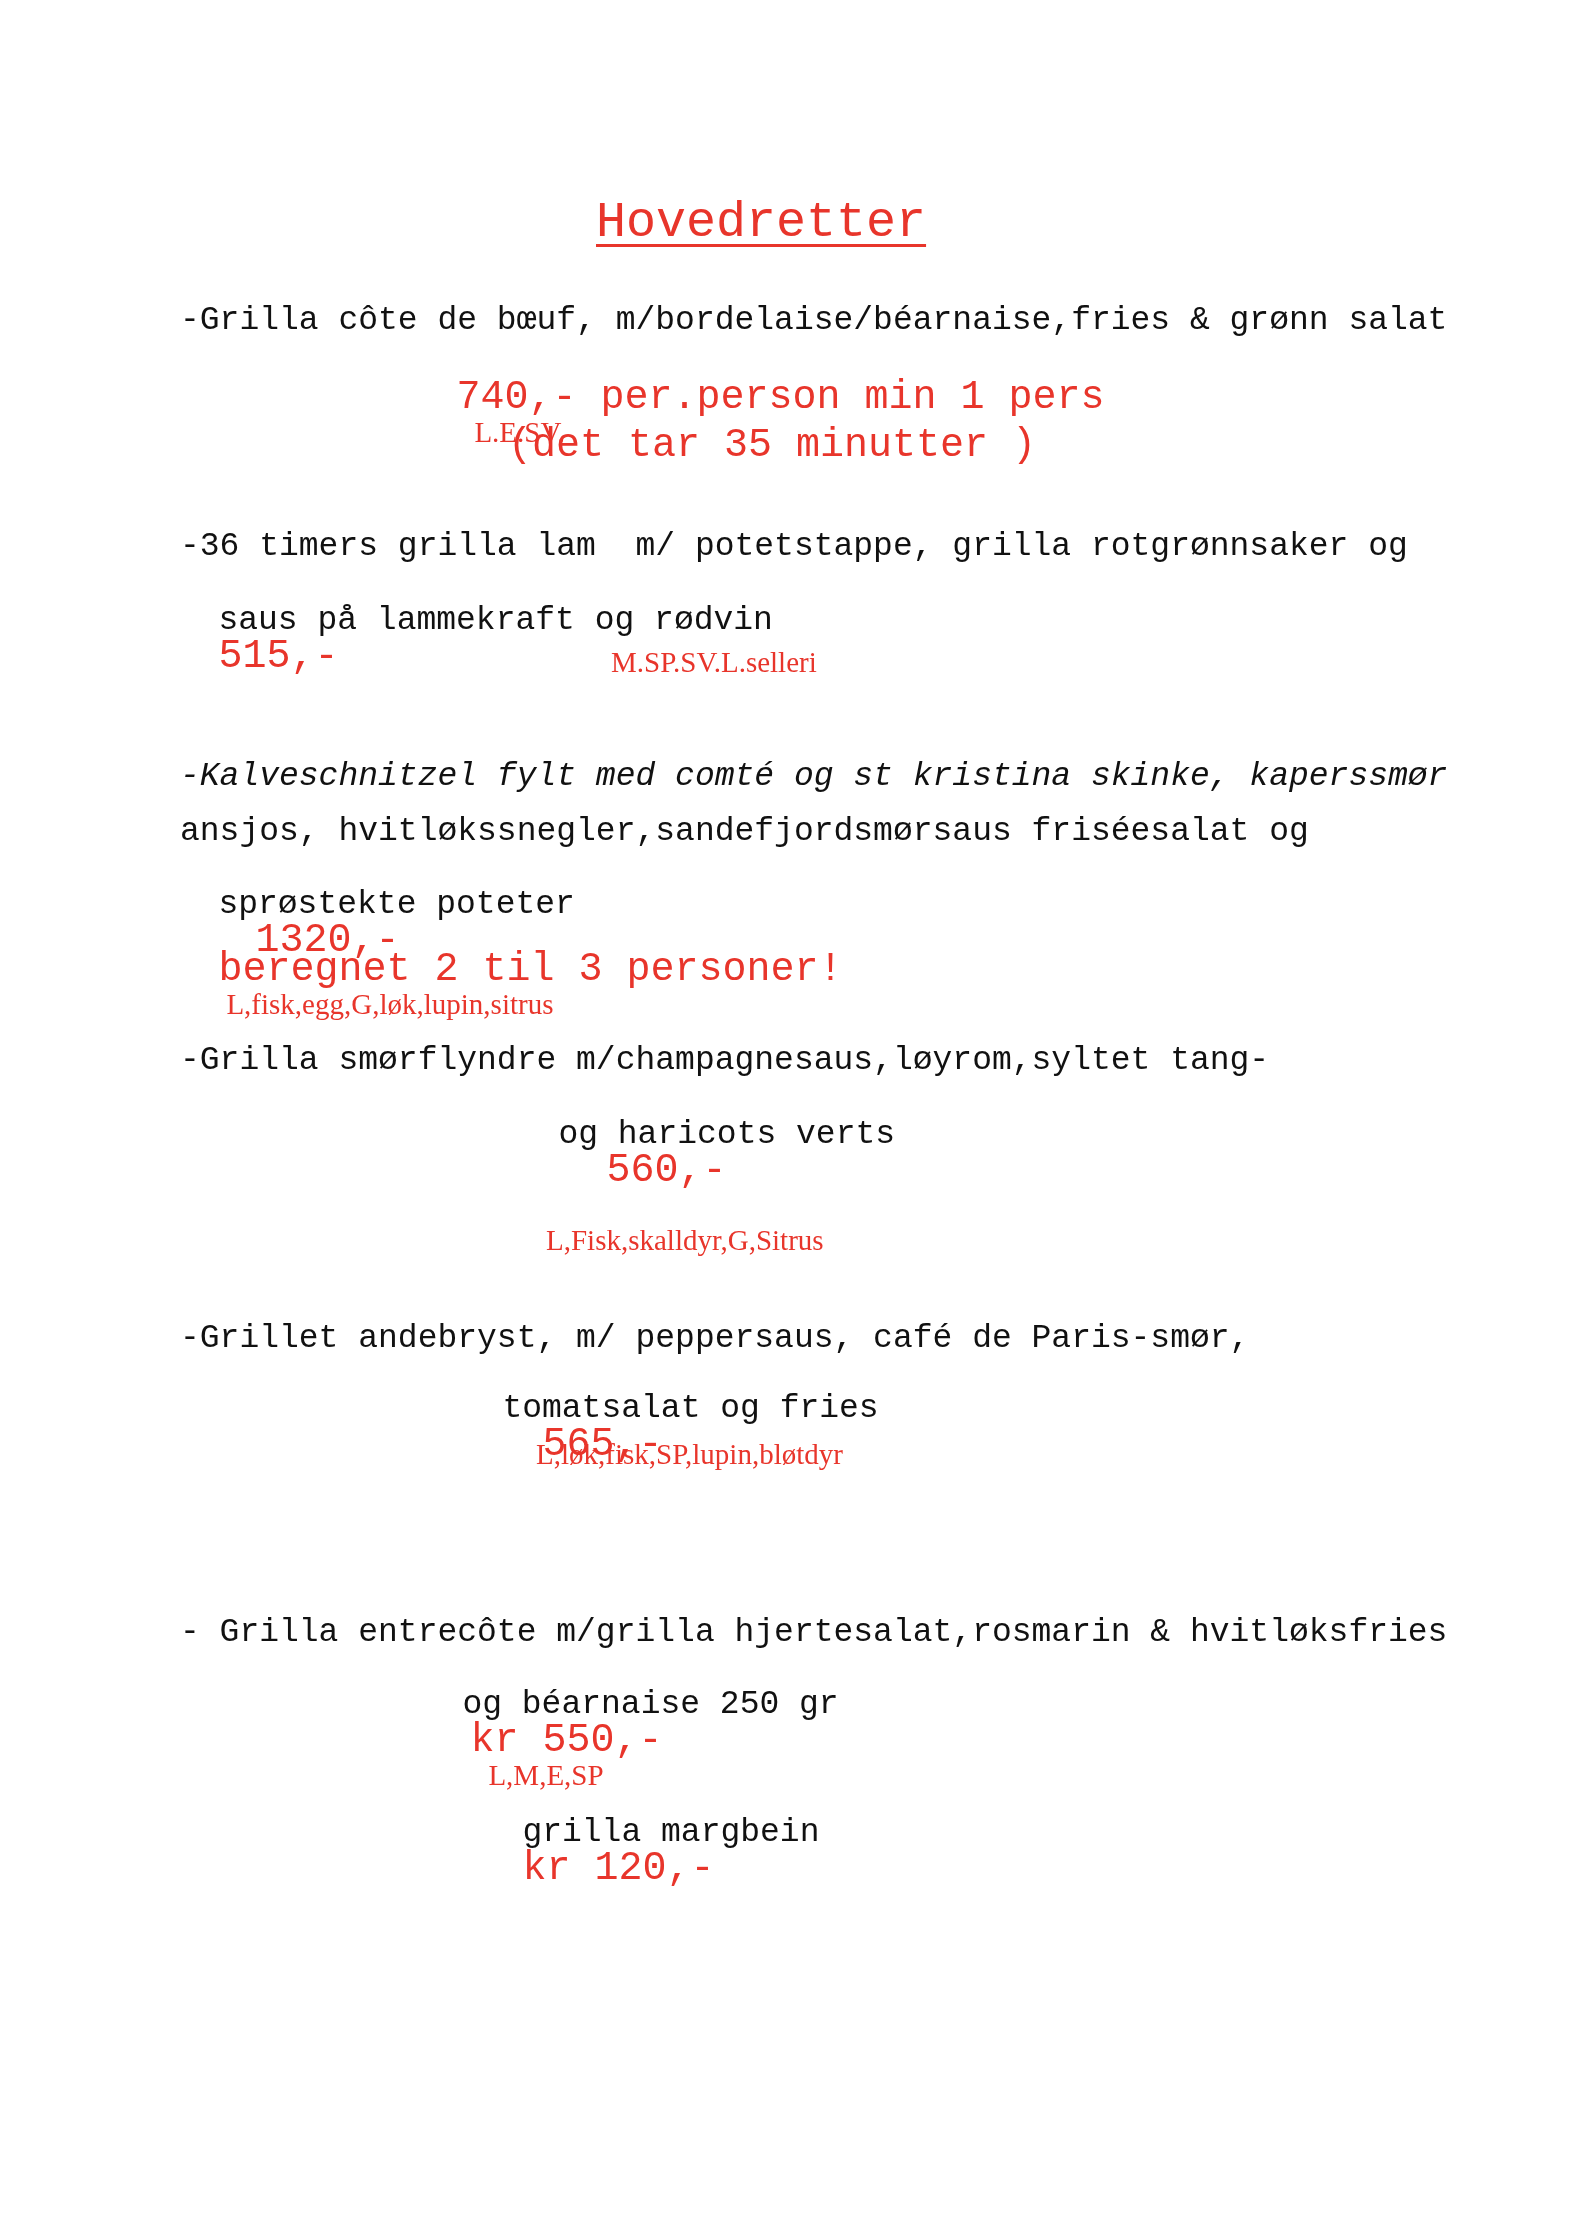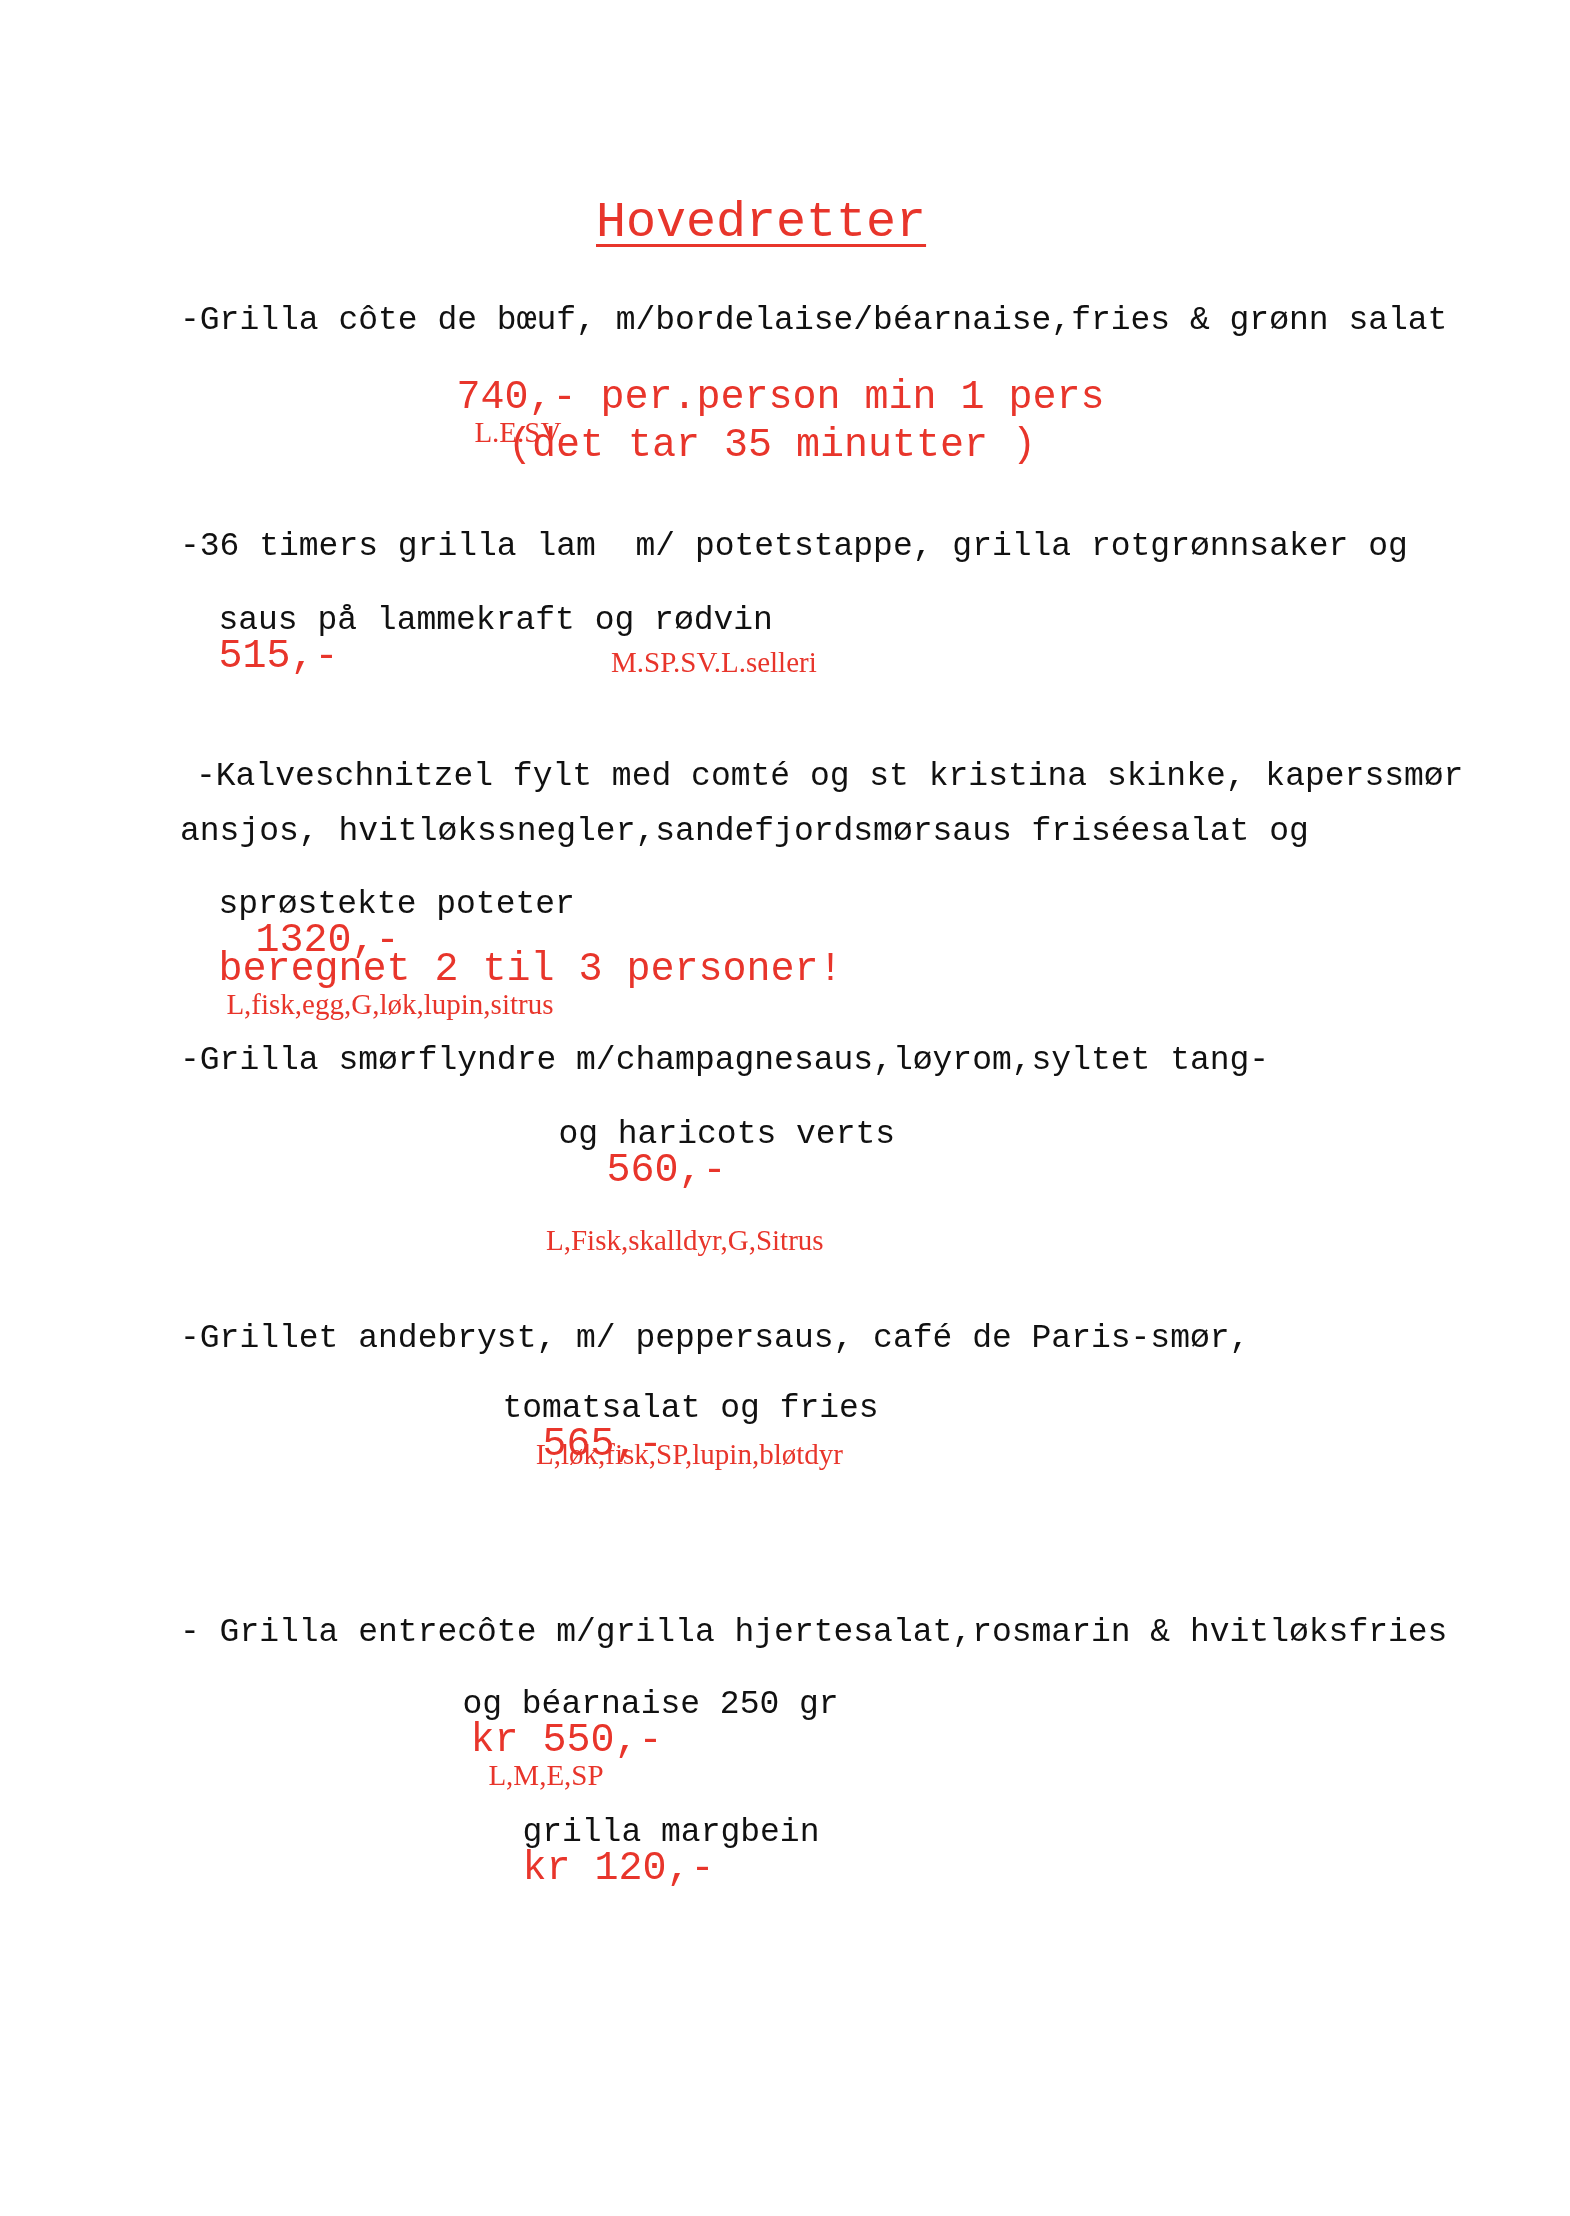--- a/index.html
+++ b/index.html
@@ -26,21 +26,21 @@
   </div>
   <div class="line red big" style="left:508px; top:426px;">(det tar 35 minutter )</div>
 
   <div class="line blk" style="left:180px; top:530px;">-36 timers grilla lam  m/ potetstappe, grilla rotgrønnsaker og</div>
   <div class="line" style="left:180px; top:588px;">
     <span class="blk">saus på lammekraft og rødvin</span>
     <span class="red big">515,-</span>
   </div>
   <div class="line red small" style="left:611px; top:648px;">M.SP.SV.L.selleri</div>
 
-  <div class="line blk" style="left:196px; top:760px;">-Kalveschnitzel fylt med comté og st kristina skinke, kaperssmør</div>
+  <div class="line blk" style="left:180px; top:760px;font-style:italic;">-Kalveschnitzel fylt med comté og st kristina skinke, kaperssmør</div>
   <div class="line blk" style="left:180px; top:815px;">ansjos, hvitløkssnegler,sandefjordsmørsaus friséesalat og</div>
   <div class="line" style="left:180px; top:872px;">
     <span class="blk">sprøstekte poteter</span>
     <span class="red big" style="margin-left:37px;">1320,-</span>
   </div>
   <div class="line" style="left:180px; top:934px;">
     <span class="red big">beregnet 2 til 3 personer!</span>
     <span class="red small" style="margin-left:8px;">L,fisk,egg,G,løk,lupin,sitrus</span>
   </div>
 

